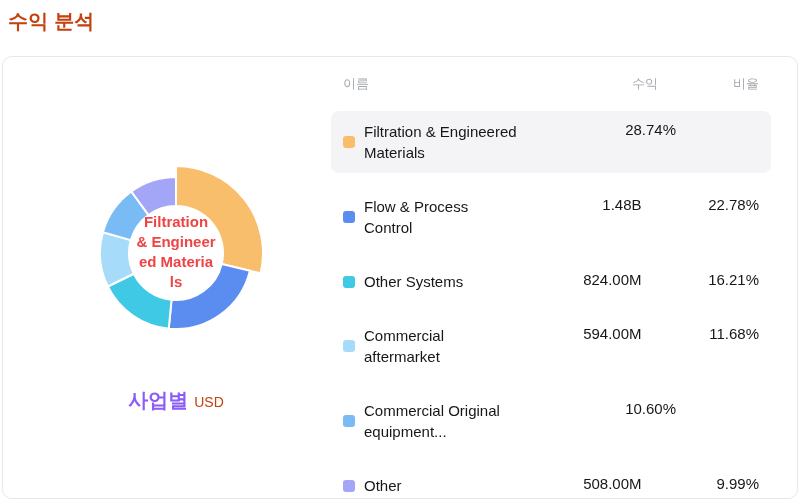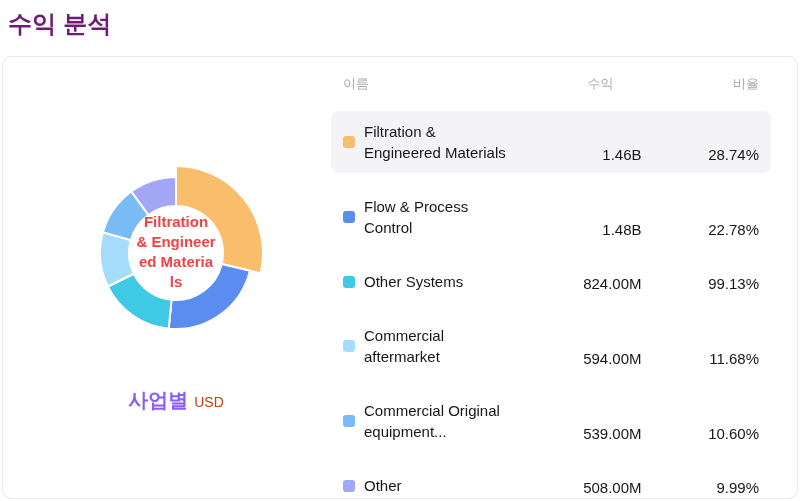--- a/index.html
+++ b/index.html
@@ -5,21 +5,21 @@
   * { margin: 0; padding: 0; box-sizing: border-box; }
   html, body {
     width: 800px; height: 501px;
     background: #ffffff;
     font-family: "Liberation Sans", "DejaVu Sans", sans-serif;
     overflow: hidden;
     position: relative;
   }
   .page-title {
     position: absolute; left: 8px; top: 8px;
-    font-size: 24px; font-weight: 700; color: #701a75;
+    font-size: 20px; font-weight: 700; color: #c2410c;
     letter-spacing: 0.2px;
   }
   .card {
     position: absolute; left: 2px; top: 56px; right: 2px; bottom: 2px;
     background: #ffffff;
     border: 1px solid #e6e8ec;
     border-radius: 10px;
   }
   
   .donut-wrap {
@@ -50,25 +50,25 @@
   .seg-table {
     position: absolute; left: 328px; top: 12px; width: 440px;
   }
   .seg-header {
     display: flex; align-items: center;
     padding: 6px 12px 6px 12px;
     color: #a5a9b0; font-size: 13px;
     margin-bottom: 12px;
   }
   .col-name { width: 200px; }
-  .col-rev  { width: 115px; text-align: center; }
+  .col-rev  { width: 115px; text-align: right; }
   .col-pct  { width: 101px; text-align: right; }
   .seg-rows { display: flex; flex-direction: column; gap: 13px; }
   .seg-row {
-    display: flex; align-items: flex-end;
+    display: flex; align-items: flex-start;
     padding: 10px 12px;
     border-radius: 8px;
     cursor: pointer;
     gap: 32px;
   }
   .seg-row.highlighted { background: #f4f4f6; }
   .seg-name-cell {
     width: 200px;
     display: flex; align-items: center;
   }
@@ -117,53 +117,51 @@
       <div class="col-name">이름</div>
       <div class="col-rev">수익</div>
       <div class="col-pct">비율</div>
     </div>
     <div class="seg-rows">
         <div class="seg-row highlighted">
     <div class="seg-name-cell">
       <span class="swatch" style="background: rgb(249, 190, 108);"></span>
       <span class="seg-name">Filtration &amp; Engineered Materials</span>
     </div>
-    <div class="seg-rev">1.46B</div>
     <div class="seg-pct">28.74%</div>
   </div>
         <div class="seg-row">
     <div class="seg-name-cell">
       <span class="swatch" style="background: rgb(91, 141, 240);"></span>
       <span class="seg-name">Flow &amp; Process Control</span>
     </div>
     <div class="seg-rev">1.48B</div>
     <div class="seg-pct">22.78%</div>
   </div>
         <div class="seg-row">
     <div class="seg-name-cell">
       <span class="swatch" style="background: rgb(63, 201, 228);"></span>
       <span class="seg-name">Other Systems</span>
     </div>
     <div class="seg-rev">824.00M</div>
-    <div class="seg-pct">99.13%</div>
+    <div class="seg-pct">16.21%</div>
   </div>
         <div class="seg-row">
     <div class="seg-name-cell">
       <span class="swatch" style="background: rgb(166, 220, 250);"></span>
       <span class="seg-name">Commercial aftermarket</span>
     </div>
     <div class="seg-rev">594.00M</div>
     <div class="seg-pct">11.68%</div>
   </div>
         <div class="seg-row">
     <div class="seg-name-cell">
       <span class="swatch" style="background: rgb(121, 187, 244);"></span>
       <span class="seg-name">Commercial Original equipment...</span>
     </div>
-    <div class="seg-rev">539.00M</div>
     <div class="seg-pct">10.60%</div>
   </div>
         <div class="seg-row">
     <div class="seg-name-cell">
       <span class="swatch" style="background: rgb(163, 166, 246);"></span>
       <span class="seg-name">Other</span>
     </div>
     <div class="seg-rev">508.00M</div>
     <div class="seg-pct">9.99%</div>
   </div>

